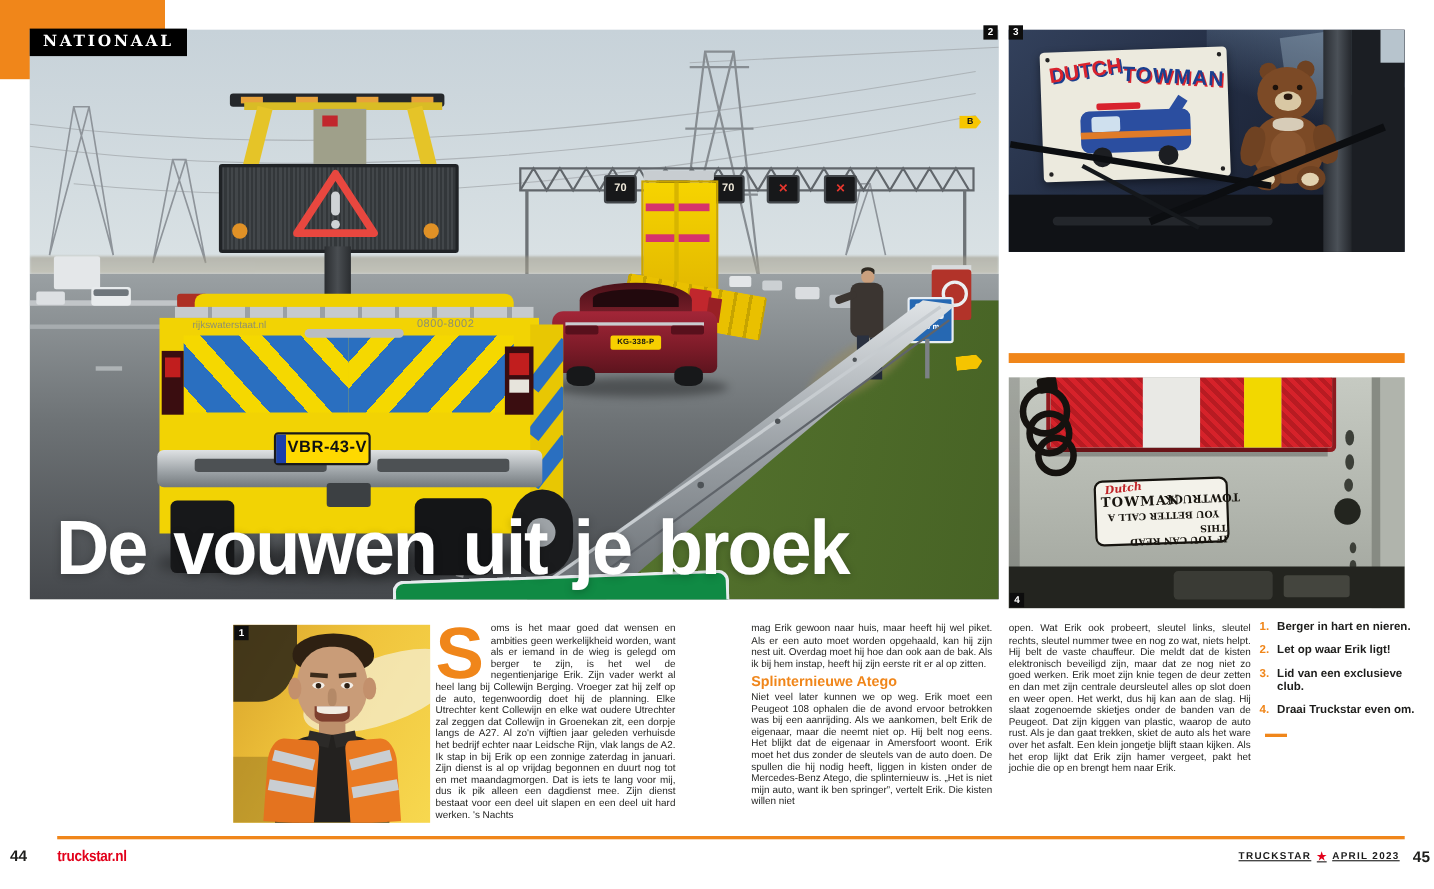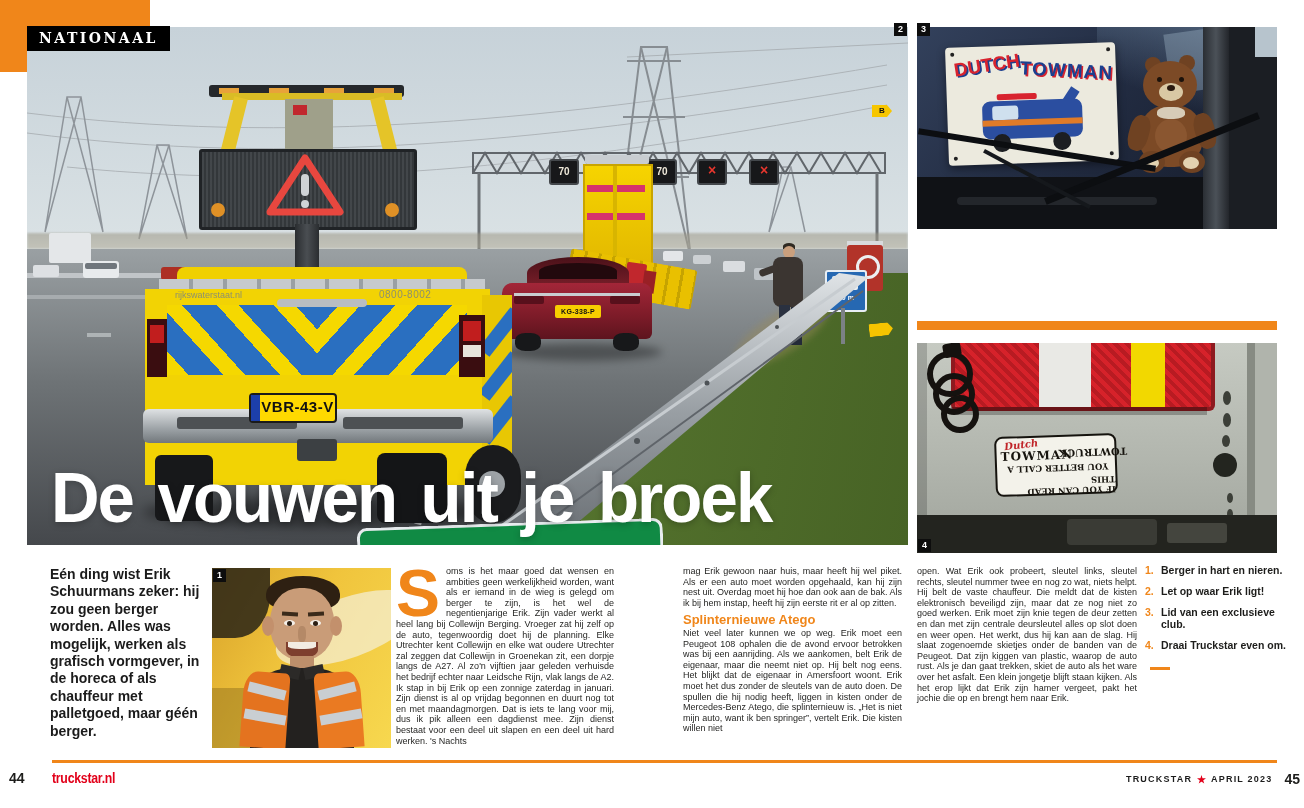--- a/index.html
+++ b/index.html
@@ -40,21 +40,21 @@
   .sidebar{left:1145px;top:564px;width:145px;}
   .sb-item{display:flex;gap:4px;margin-bottom:9px;font-weight:bold;font-size:10.5px;line-height:12px;}
   .sb-num{color:#f0861a;flex:0 0 12px;}
   .sb-label{color:#1d1d1b;}
   
   .pageno{font-weight:bold;font-size:14px;color:#1d1d1b;}
   .sitelogo{color:#e2001a;font-weight:bold;font-size:14px;letter-spacing:-.3px;
       transform:scaleX(.88);transform-origin:left center;}
   .footer-right{right:4px;top:771px;display:flex;align-items:center;gap:12px;}
   .brandline{display:flex;gap:5px;font-weight:bold;font-size:9px;
-      letter-spacing:1.2px;color:#1c1c1c;}
+      letter-spacing:1.2px;color:#1c1c1c;text-decoration:underline;}
   .star{color:#e2001a;font-size:10px;letter-spacing:0;}
   
   .exit-sign{left:783px;top:88px;width:80px;height:70px;background:#1266ad;
       border:2px solid #d7e4ef;border-radius:4px;z-index:2;color:#fff;}
   .a2box{position:absolute;left:4px;top:4px;width:17px;height:10px;background:#cf2318;
       border-radius:2px;font:bold 7px/10px "Liberation Sans",sans-serif;text-align:center;color:#fff;}
   .exit-dest{position:absolute;left:24px;top:4px;font-weight:bold;font-size:8px;}
   .exit-via{position:absolute;right:4px;font-weight:bold;font-size:7px;}
   .distbox{position:absolute;left:24px;bottom:3px;border:1px solid #dfe9f2;
       font-weight:bold;font-size:6.5px;padding:0 4px;line-height:8px;}
@@ -364,21 +364,20 @@
       <span class="sb-num">3.</span>
       <span class="sb-label">Lid van een exclusieve club.</span>
     </div>
     <div class="sb-item">
       <span class="sb-num">4.</span>
       <span class="sb-label">Draai Truckstar even om.</span>
     </div>
   </div>
   <div class="a rule-orange" style="left:1150px;top:667px;width:20px;height:3px"></div>
 
-  <div class="a intro">Eén ding wist Erik Schuurmans zeker: hij zou geen berger worden. Alles was mogelijk, werken als grafisch vormgever, in de horeca of als chauffeur met palletgoed, maar géén berger.</div>
 
   <div class="photo photo-port">
     <div class="a" style="left:0;top:0;width:58px;height:70px;background:#1d1a14;opacity:.8;border-radius:0 0 60% 0"></div>
     <div class="a" style="left:60px;top:30px;width:150px;height:60px;background:#f5f2e6;opacity:.65;border-radius:50%;transform:rotate(-20deg)"></div>
     <div class="a" style="left:0;top:120px;width:60px;height:60px;background:#8a6a1a;opacity:.45"></div>
     <div class="a" style="left:54px;top:8px;width:74px;height:36px;background:#2e2012;border-radius:50% 50% 42% 42%"></div>
     <div class="a" style="left:58px;top:20px;width:64px;height:72px;background:#c99c78;border-radius:46%"></div>
     <div class="a" style="left:50px;top:48px;width:12px;height:20px;background:#c3906c;border-radius:50%"></div>
     <div class="a" style="left:118px;top:48px;width:12px;height:20px;background:#c3906c;border-radius:50%"></div>
     <div class="a" style="left:70px;top:44px;width:16px;height:4px;background:#3a2a1a;transform:rotate(4deg)"></div>

